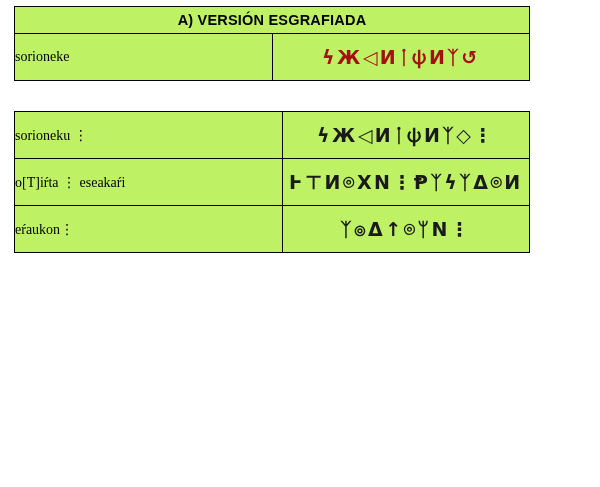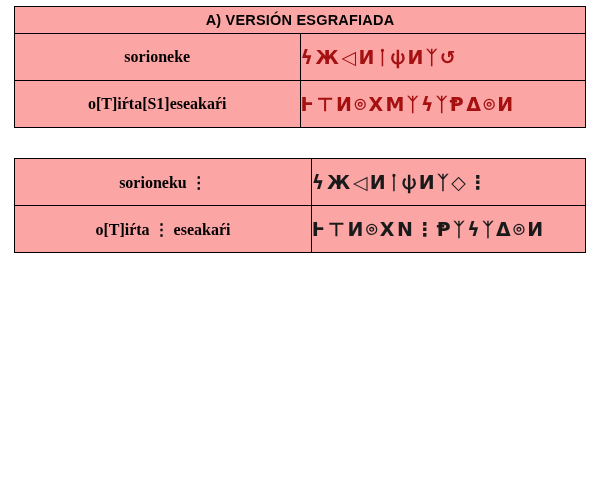--- a/index.html
+++ b/index.html
@@ -15,51 +15,50 @@
     position: relative;
     overflow: hidden;
   }
   .page {
     width: 600px;
     height: 487px;
     box-sizing: border-box;
     padding: 6px 14px 0 14px;
   }
   table.tbl {
-    width: 572px;
+    width: 516px;
     border-collapse: collapse;
     table-layout: fixed;
-    background: #fca5a5;
+    background: #bef264;
   }
   table.tbl td, table.tbl th {
     border: 1px solid #000000;
     padding: 0;
     vertical-align: middle;
   }
   .caption-cell {
     text-align: center;
     font-family: "Liberation Sans", sans-serif;
     font-size: 14.5px;
     font-weight: bold;
     letter-spacing: 0.2px;
     height: 26px;
     color: #000000;
   }
   .lat-cell {
     width: 52%;
-    text-align: center;
     font-family: "Liberation Serif", serif;
-    font-size: 16px;
+    font-size: 14px;
     height: 46px;
     color: #000000;
     white-space: nowrap;
-    font-weight: bold;
   }
   .run-cell {
     width: 48%;
+    text-align: center;
     height: 46px;
     color: #a51111;
     font-family: "DejaVu Sans", sans-serif;
     font-size: 19px;
     font-weight: bold;
     letter-spacing: 2.5px;
     white-space: nowrap;
     line-height: 1;
   }
   .run-cell.dark {
@@ -76,35 +75,35 @@
 
   <table class="tbl">
     <tbody>
         <tr>
       <td class="caption-cell" colspan="2">A) VERSIÓN ESGRAFIADA</td>
     </tr>
     <tr>
       <td class="lat-cell">sorioneke</td>
       <td class="run-cell">ϟЖ◁Ͷᛙ𐌸Ͷᛉ↺</td>
     </tr>
-    <tr>
-      <td class="lat-cell">o[T]iŕta[S1]eseakaŕi</td>
-      <td class="run-cell">Ͱ⊤Ͷ⌾ΧMᛉϟᛉⱣᐃ⌾Ͷ</td>
-    </tr>
   </tbody>
     </table>
 
   <div class="gap"></div>
 
   <table class="tbl">
     <tbody>
     <tr>
       <td class="lat-cell">sorioneku ⋮</td>
       <td class="run-cell dark">ϟЖ◁Ͷᛙ𐌸Ͷᛉ◇⋮</td>
     </tr>
     <tr>
       <td class="lat-cell">o[T]iŕta ⋮ eseakaŕi</td>
       <td class="run-cell dark">Ͱ⊤Ͷ⌾ΧΝ⋮Ᵽᛉϟᛉᐃ⌾Ͷ</td>
     </tr>
+    <tr>
+      <td class="lat-cell">eŕaukon⋮</td>
+      <td class="run-cell dark">ᛉ⌾ᐃ↑⌾ᛘΝ⋮</td>
+    </tr>
   </tbody>
     </table>
 
 </div>
 
 </body></html>

